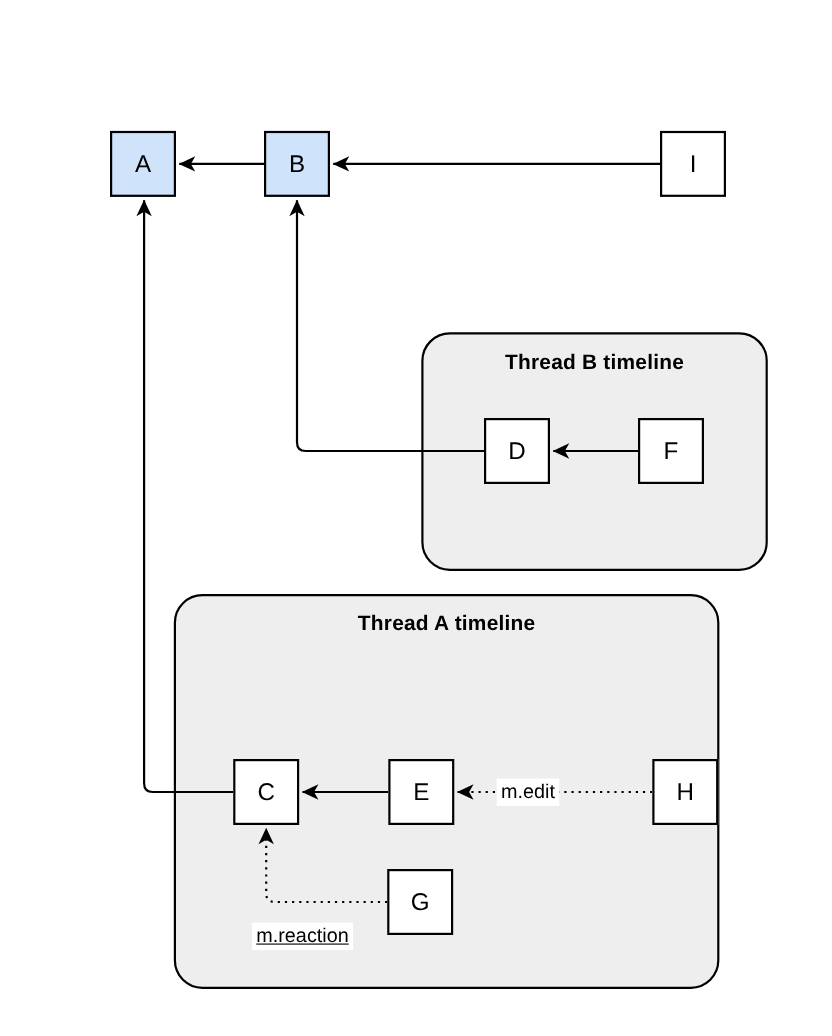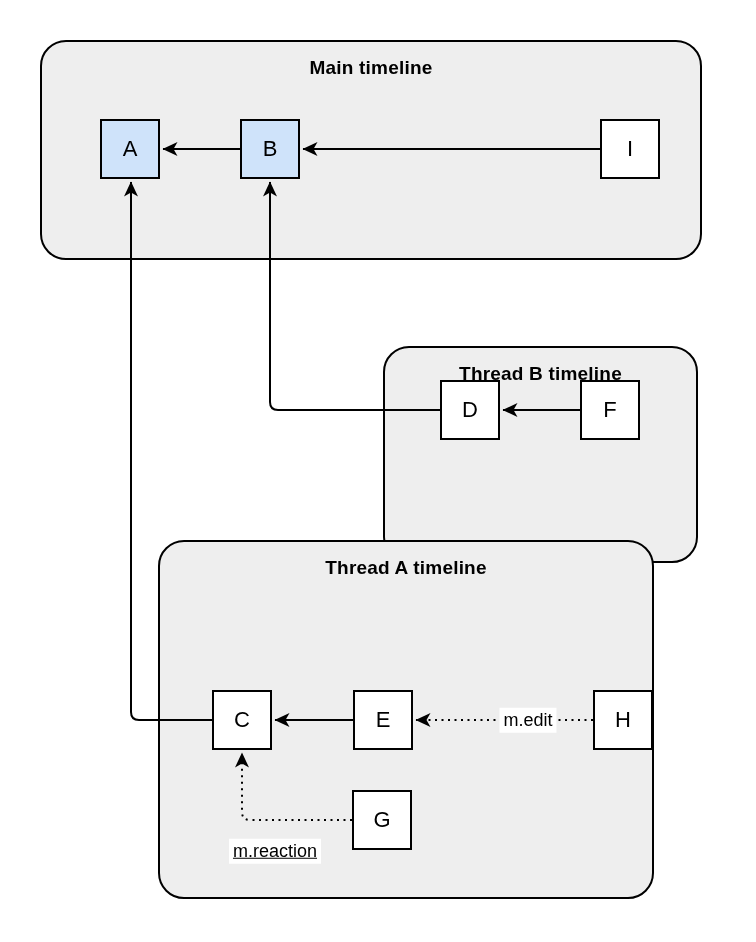--- a/index.html
+++ b/index.html
@@ -23,21 +23,21 @@
   }
 
   
   .container {
     position: absolute;
     background: var(--container_fill);
     border: 2px solid var(--stroke);
     border-radius: 26px;
   }
   #container-main     { left: 40px;  top: 40px;  width: 662px; height: 220px; }
-  #container-thread-b { left: 383px; top: 302px; width: 315px; height: 217px; margin-top: 44px; }
+  #container-thread-b { left: 383px; top: 302px; width: 315px; height: 217px; }
   #container-thread-a { left: 158px; top: 540px; width: 496px; height: 359px; }
 
   .container-title {
     text-align: center;
     font-weight: bold;
     font-size: 19px;
     margin-top: 15px;
     letter-spacing: 0.2px;
   }
 
@@ -81,31 +81,28 @@
   
   .edge-label {
     position: absolute;
     transform: translate(-50%, -50%);
     background: var(--label_bg);
     font-size: 18px;
     line-height: 1.25;
     padding: 1px 4px;
     white-space: nowrap;
   }
-  #label-m-edit     { left: 528px; top: 720px; }
+  #label-m-edit     { left: 480px; top: 720px; }
   #label-m-reaction { left: 275px; top: 851px; text-decoration: underline; }
 </style>
 </head>
 <body>
 
 <div class="canvas">
 
-  <div class="container" id="container-main">
-    <div class="container-title">Main timeline</div>
-  </div>
   <div class="container" id="container-thread-b">
     <div class="container-title">Thread B timeline</div>
   </div>
   <div class="container" id="container-thread-a">
     <div class="container-title">Thread A timeline</div>
   </div>
 
   <svg class="edges" xmlns="http://www.w3.org/2000/svg">
     <defs>
       <marker id="arrow" viewBox="0 0 17 16" refX="15.5" refY="8" markerWidth="17" markerHeight="16" orient="auto" markerUnits="userSpaceOnUse">

